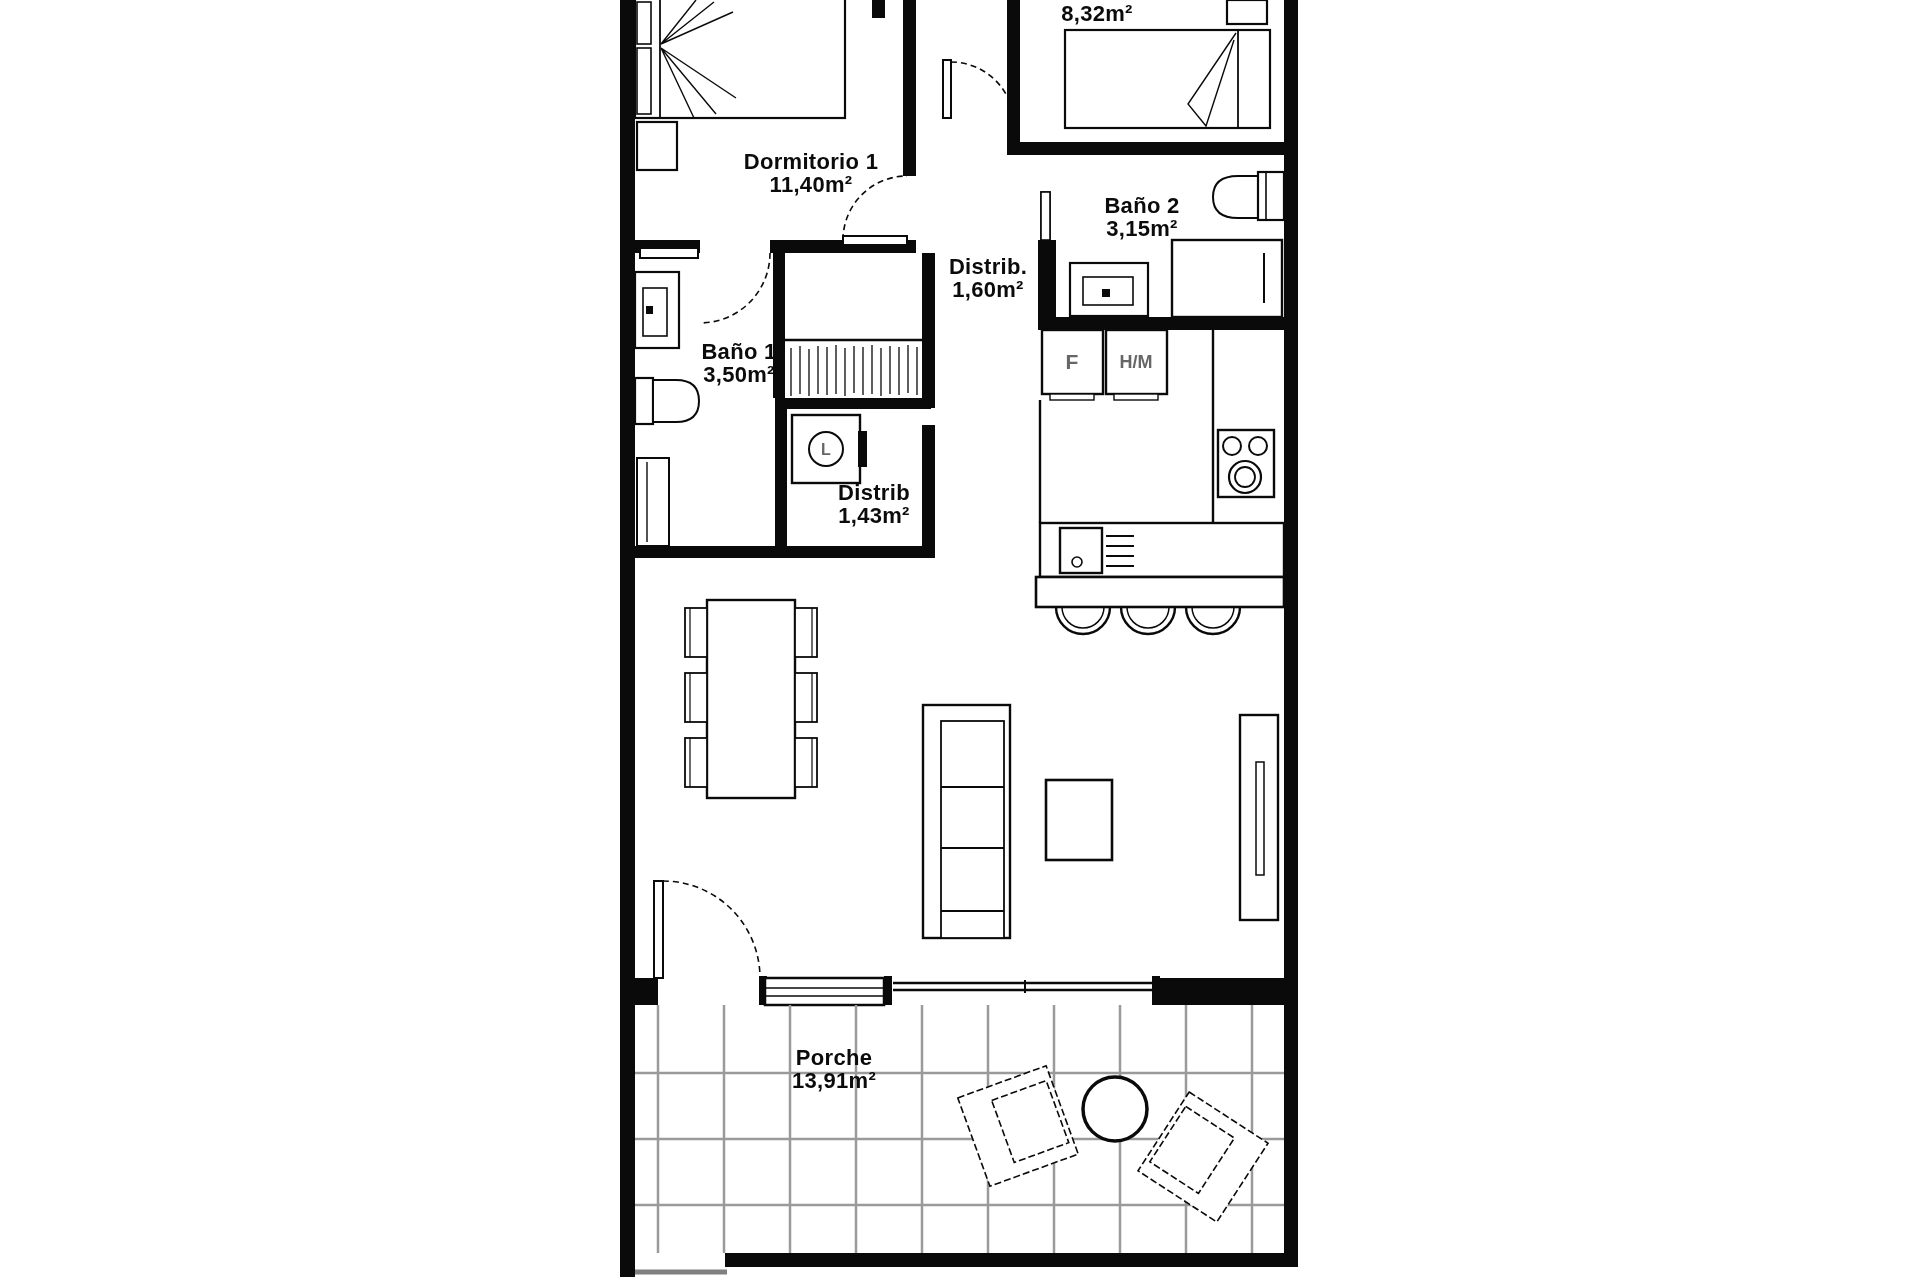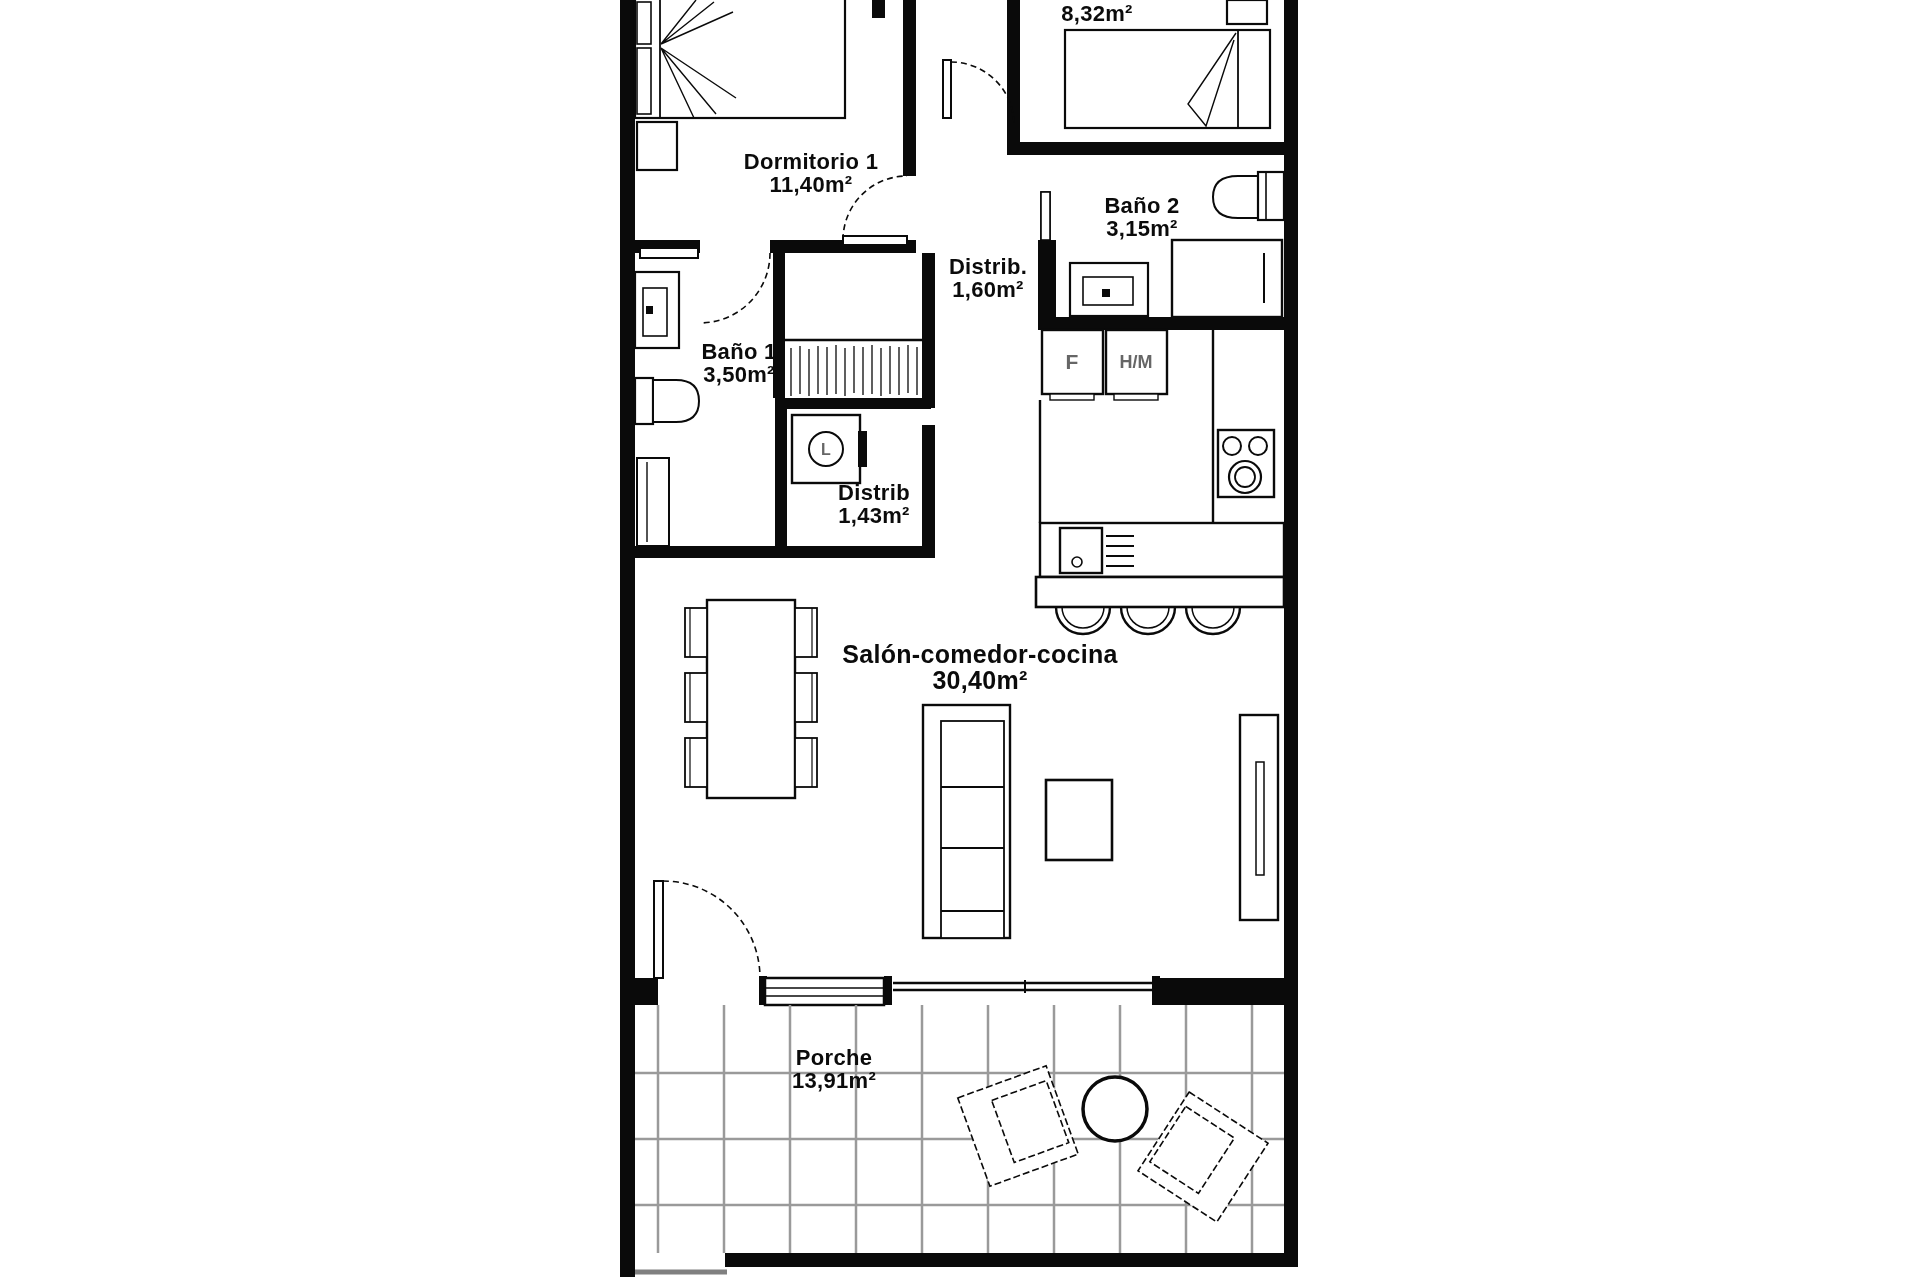--- a/index.html
+++ b/index.html
@@ -238,21 +238,17 @@
     <div>1,60m²</div>
   </div>
   <div class="room-label" style="left:739px;top:340px;">
     <div>Baño 1</div>
     <div>3,50m²</div>
   </div>
   <div class="room-label" style="left:874px;top:481px;">
     <div>Distrib</div>
     <div>1,43m²</div>
   </div>
-  <div class="room-label big" style="left:980px;top:641px;">
-    <div>Salón-comedor-cocina</div>
-    <div>30,40m²</div>
-  </div>
   <div class="room-label" style="left:834px;top:1046px;">
     <div>Porche</div>
     <div>13,91m²</div>
   </div>
 </div>
 
 </body></html>

